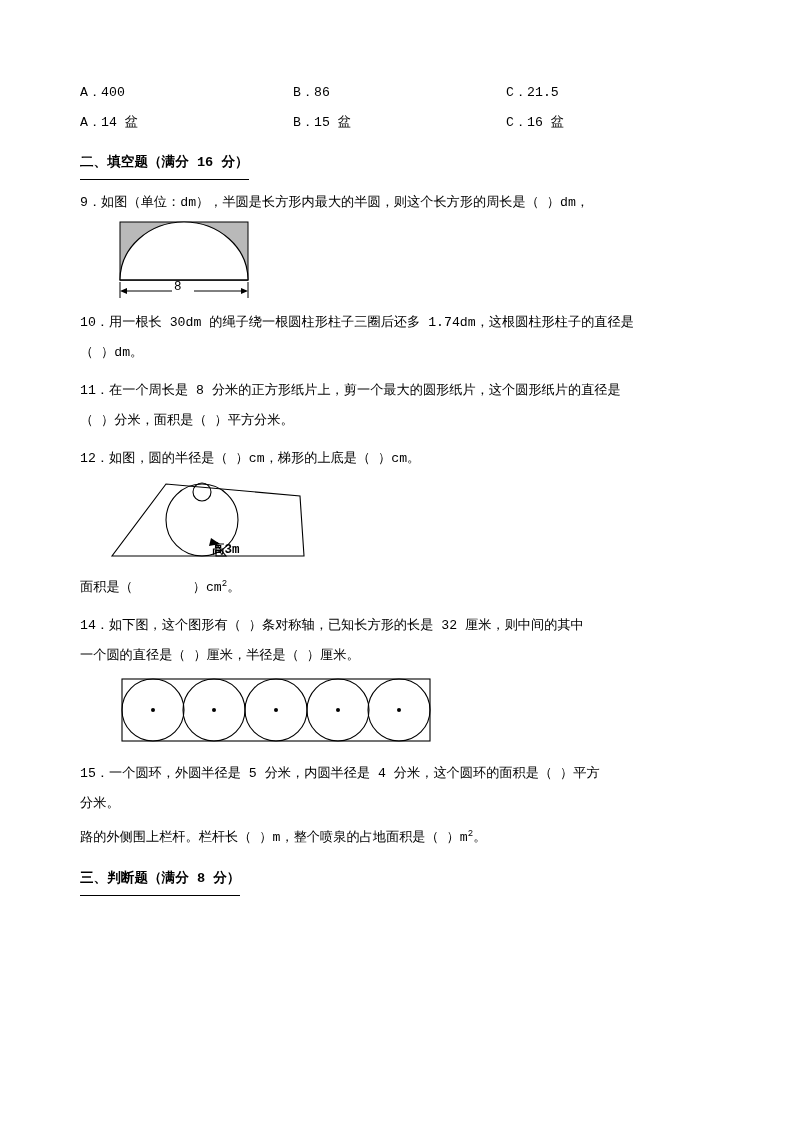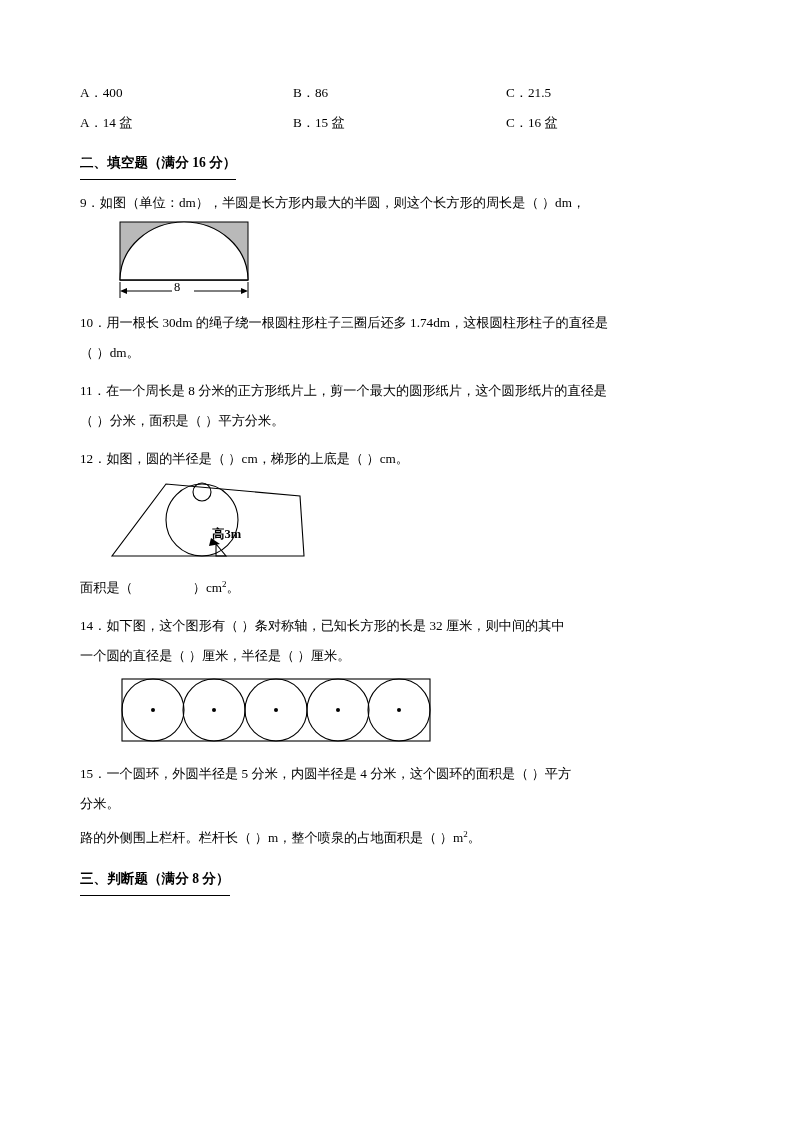--- a/index.html
+++ b/index.html
@@ -13,20 +13,21 @@
     font-family: "Liberation Serif", "DejaVu Serif", serif;
     color: #000000;
     position: relative;
   }
   .page {
     position: relative;
     width: 793px;
     height: 1122px;
     box-sizing: border-box;
     padding: 78px 74px 60px 80px;
+    font-family: Liberation Mono, monospace;
   }
   .qline {
     font-size: 13.2px;
     line-height: 30px;
   }
   .choices {
     display: flex;
     font-size: 13.2px;
     line-height: 30px;
   }
@@ -68,21 +69,21 @@
   
   .fig12 {
     position: relative;
     width: 230px;
     height: 95px;
     margin-left: 24px;
   }
   .fig12 .lbl {
     position: absolute;
     left: 108px;
-    top: 52px;
+    top: 67px;
     font-size: 12.5px;
     font-weight: bold;
   }
   
   .fig14 {
     position: relative;
     width: 320px;
     height: 80px;
     margin-left: 40px;
   }

